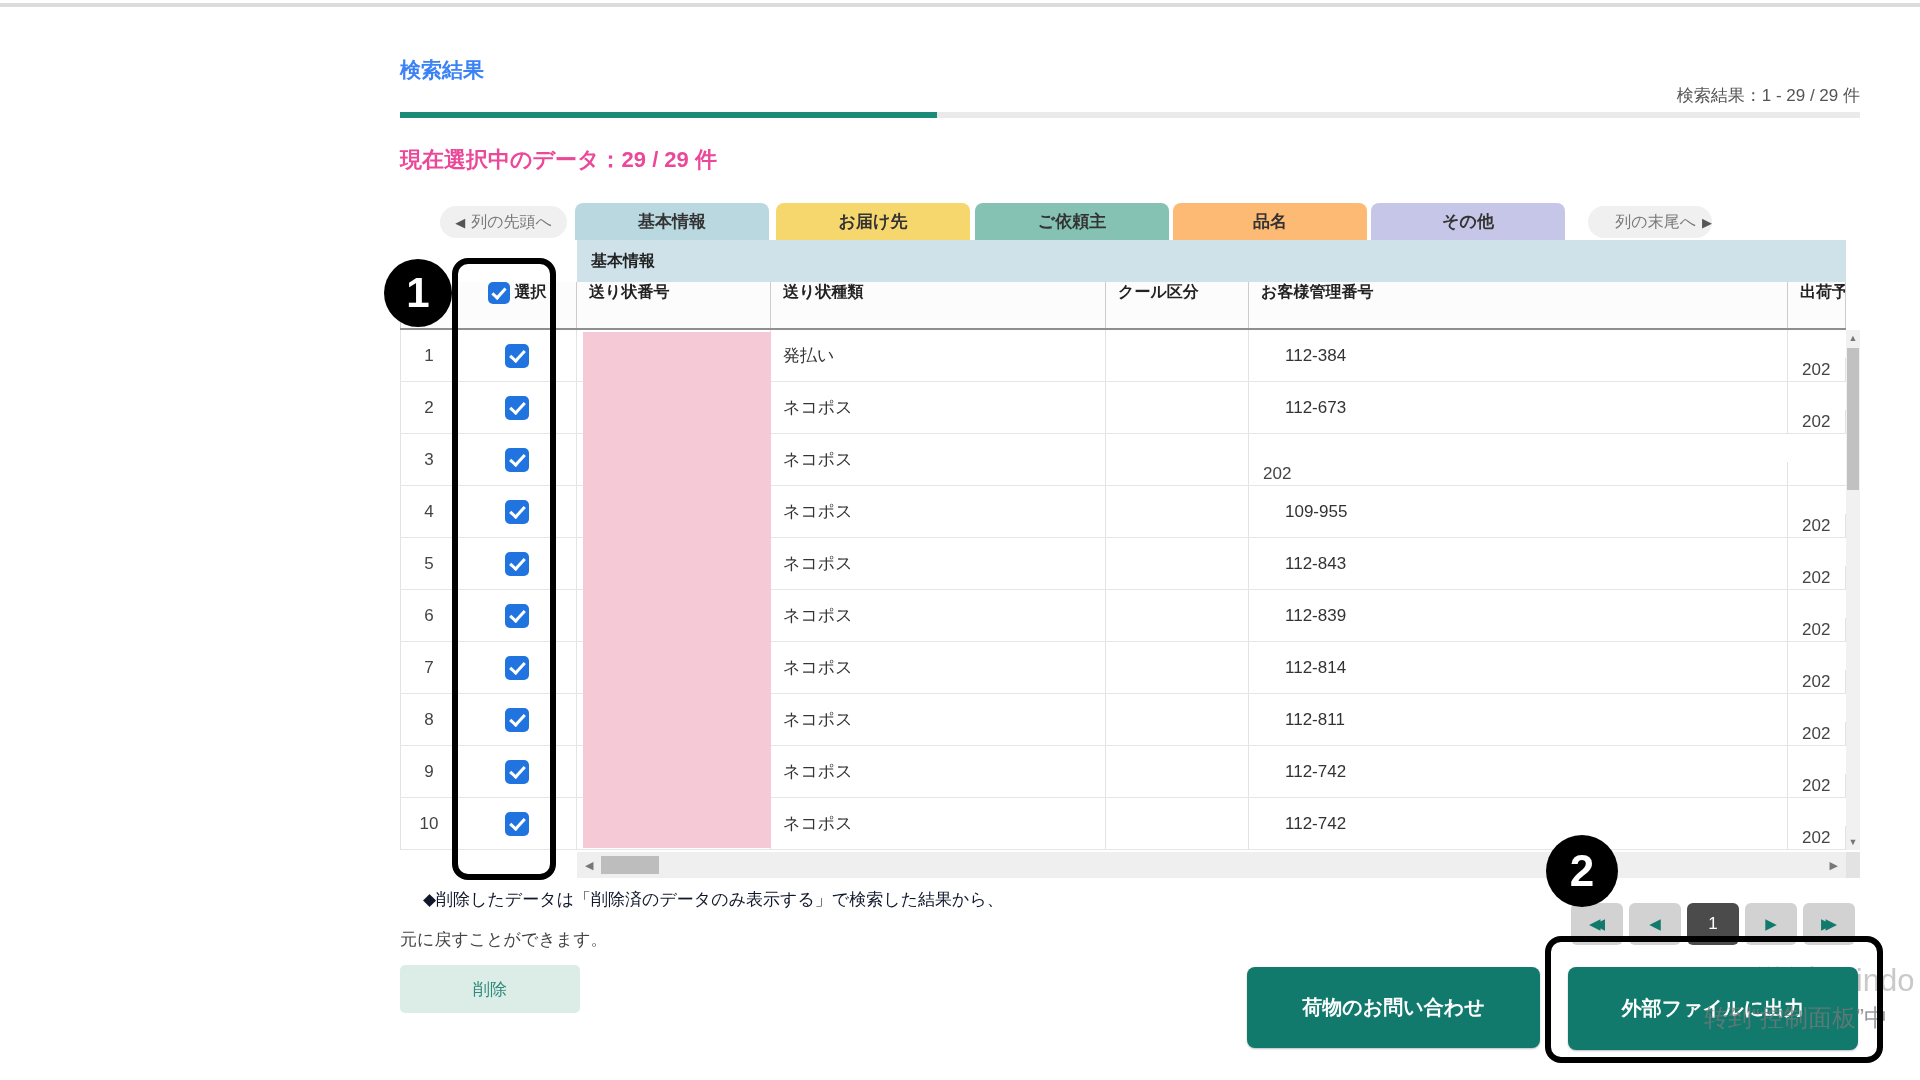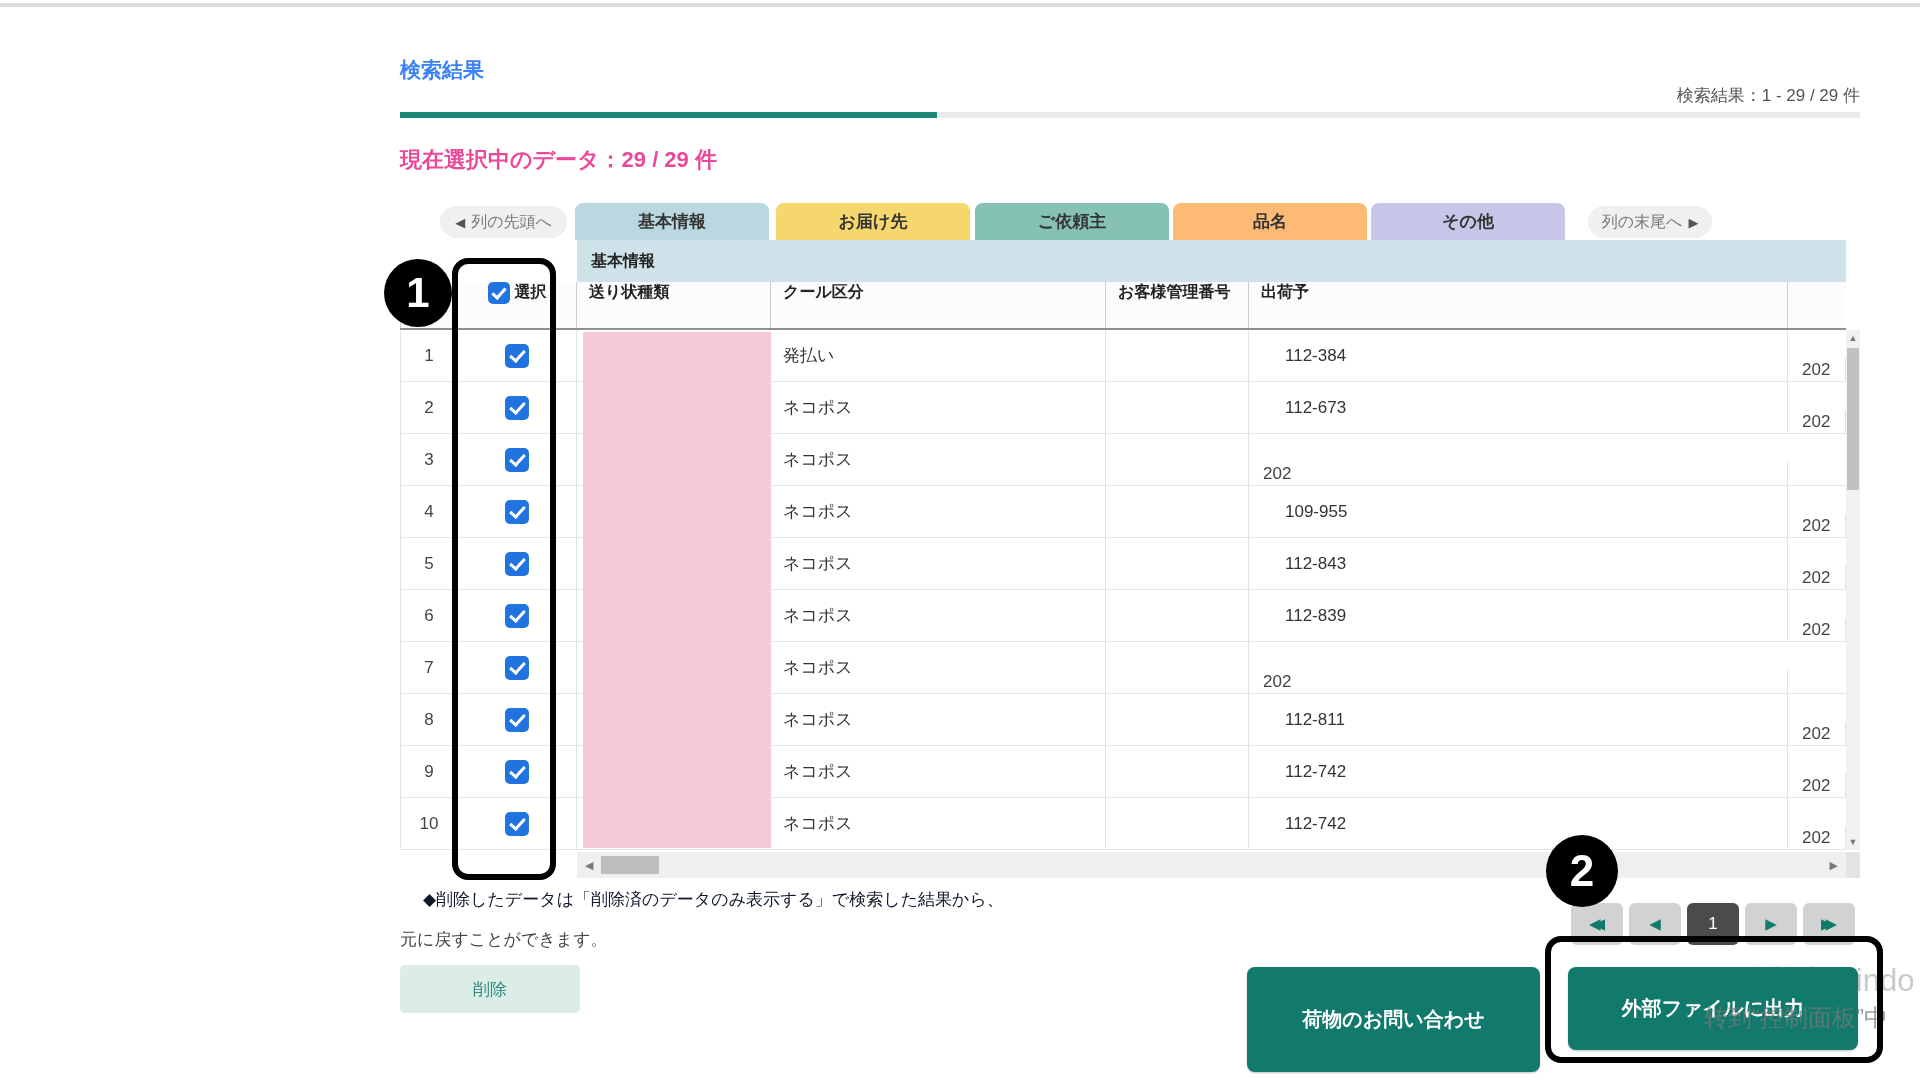--- a/index.html
+++ b/index.html
@@ -12,21 +12,21 @@
   .page-title{left:400px;top:56px;font-size:21px;font-weight:bold;color:#3b82f6;}
   .result-count{top:84px;right:60px;font-size:17px;color:#555;}
   .underline-teal{left:400px;top:112px;width:537px;height:6px;background:#1d8a78;}
   .underline-gray{left:937px;top:112px;width:923px;height:6px;background:#eaeaea;}
   .sel-summary{left:400px;top:145px;font-size:22px;font-weight:bold;color:#ec4899;}
   
   .pill{top:206px;height:32px;background:#f0f0f0;border-radius:16px;color:#777;
         font-size:16px;display:flex;align-items:center;justify-content:center;gap:6px;cursor:default;}
   .pill .tri{color:#555;font-size:13px;}
   .pill-prev{left:440px;width:127px;}
-  .pill-next{left:1588px;width:124px;}
+  .pill-next{left:1588px;width:124px;justify-content:flex-end;}
   .tab{top:203px;height:37px;width:194px;border-radius:8px 8px 0 0;font-size:17px;font-weight:bold;
        color:#333;display:flex;align-items:center;justify-content:center;}
   
   .group-bar{left:577px;top:240px;width:1269px;height:42px;background:#cfe2ea;
              display:flex;align-items:center;font-size:16px;font-weight:bold;color:#222;padding-left:14px;box-sizing:border-box;}
   .thead{left:400px;top:282px;width:1446px;height:48px;background:#fcfcfc;
          border-bottom:2px solid #8f8f8f;display:grid;grid-template-columns:58px 119px 194px 335px 143px 539px 58px;box-sizing:border-box;}
   .th{display:flex;align-items:flex-start;font-size:16px;font-weight:bold;color:#222;
       border-right:1px solid #cccccc;padding-left:12px;box-sizing:border-box;overflow:hidden;white-space:nowrap;}
   .th:first-child{border-left:1px solid #ccc;}
@@ -71,21 +71,21 @@
               color:#2e8a7b;font-size:17px;display:flex;align-items:center;justify-content:center;}
   
   .pgbtn{top:903px;width:52px;height:42px;background:#d2d2d2;border-radius:6px;color:#117a6c;
          font-size:15px;font-weight:bold;display:flex;align-items:center;justify-content:center;}
   .pgbtn.double span{letter-spacing:-7px;padding-right:7px;}
   .pg-cur{top:903px;width:52px;height:42px;background:#4b4b4b;border-radius:6px;color:#fff;
           font-size:17px;display:flex;align-items:center;justify-content:center;}
   
   .btn-teal{background:#117a6c;border-radius:8px;color:#fff;font-size:20px;font-weight:bold;
             display:flex;align-items:center;justify-content:center;box-shadow:0 1px 2px rgba(0,0,0,.25);z-index:20;}
-  .btn-inquiry{left:1247px;top:967px;width:293px;height:105px;}
+  .btn-inquiry{left:1247px;top:967px;width:293px;height:81px;}
   .btn-export{left:1568px;top:967px;width:290px;height:83px;}
   
   .wm1{left:1756px;top:960px;font-size:31px;color:#c9c9c9;z-index:10;white-space:nowrap;}
   .wm2{left:1704px;top:1002px;font-size:24px;color:rgba(120,120,120,.75);z-index:25;white-space:nowrap;}
 </style>
 </head>
 <body>
 
 <div class="stage">
 
@@ -112,20 +112,21 @@
   </div>
 
   <div class="abs group-bar">基本情報</div>
 
   <div class="abs thead">
     <div class="th"></div>
     <div class="th center">
       <span class="cb small"></span>
       <span>選択</span>
     </div>
+    <div class="th">送り状番号</div>
     <div class="th">送り状種類</div>
     <div class="th">クール区分</div>
     <div class="th">お客様管理番号</div>
     <div class="th">出荷予</div>
   </div>
 
   <div class="abs tbody" id="tbody">
       <div class="trow">
         <div class="c c-num">1</div>
         <div class="c c-sel">
@@ -192,20 +193,21 @@
         <div class="c c-ship">202</div>
       </div>
       <div class="trow">
         <div class="c c-num">7</div>
         <div class="c c-sel">
           <span class="cb"></span>
         </div>
         <div class="c"></div>
         <div class="c">ネコポス</div>
         <div class="c"></div>
+        <div class="c c-cust">112-814</div>
         <div class="c c-ship">202</div>
       </div>
       <div class="trow">
         <div class="c c-num">8</div>
         <div class="c c-sel">
           <span class="cb"></span>
         </div>
         <div class="c"></div>
         <div class="c">ネコポス</div>
         <div class="c"></div>

